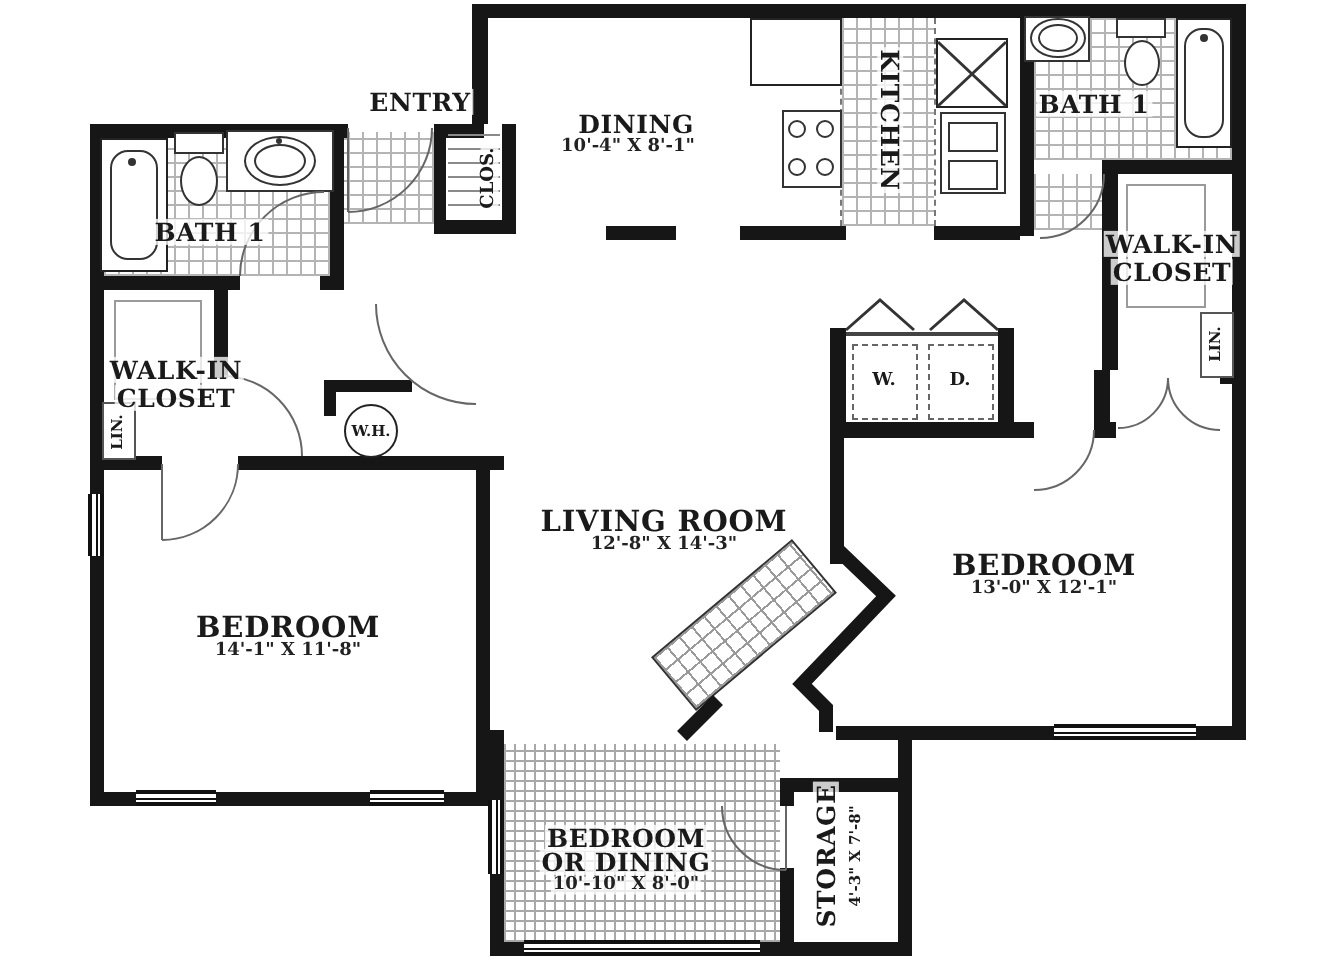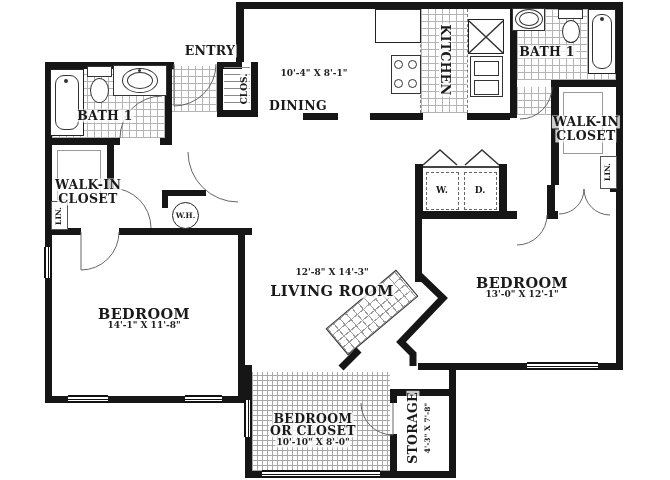--- a/index.html
+++ b/index.html
@@ -175,48 +175,48 @@
       <path d="M 465,165 L 482,150 L 499,165"></path>
       <path d="M 469,21 L 503,53 M 503,21 L 469,53"></path>
     </g>
     <g stroke="#161616" stroke-width="7" fill="none">
       <path d="M 418,274 L 443,298 L 401,342 L 413,354 L 413,366"></path>
       <path d="M 341,368 L 359,350"></path>
     </g>
   </svg>
 
   <div class="lbl f-room" style="left:210px;top:51px;">ENTRY</div>
-  <div class="lbl f-room" style="left:298px;top:62px;margin-top:44px;">DINING</div>
+  <div class="lbl f-room" style="left:318px;top:62px;">DINING</div>
   <div class="lbl f-dim" style="left:314px;top:74px;">10'-4" X 8'-1"</div>
   <div class="lbl f-room vert-cw" style="left:445px;top:60px;">KITCHEN</div>
   <div class="lbl f-room" style="left:105px;top:116px;">BATH 1</div>
   <div class="lbl f-room" style="left:547px;top:52px;">BATH 1</div>
   <div class="lbl f-sm vert" style="left:245px;top:89px;">CLOS.</div>
 
   <div class="lbl f-room" style="left:88px;top:185px;">WALK-IN</div>
   <div class="lbl f-room" style="left:88px;top:199px;">CLOSET</div>
   <div class="lbl f-tiny vert" style="left:59px;top:216px;">LIN.</div>
 
   <div class="lbl f-tiny" style="left:185.5px;top:215.5px;">W.H.</div>
   <div class="lbl f-sm" style="left:442px;top:191px;">W.</div>
   <div class="lbl f-sm" style="left:480px;top:191px;">D.</div>
 
   <div class="lbl f-room" style="left:586px;top:122px;">WALK-IN</div>
   <div class="lbl f-room" style="left:586px;top:136px;">CLOSET</div>
   <div class="lbl f-tiny vert" style="left:608px;top:172px;">LIN.</div>
 
-  <div class="lbl f-big" style="left:332px;top:261px;margin-top:30px;">LIVING ROOM</div>
+  <div class="lbl f-big" style="left:332px;top:261px;">LIVING ROOM</div>
   <div class="lbl f-dim" style="left:332px;top:273px;">12'-8" X 14'-3"</div>
 
   <div class="lbl f-big" style="left:144px;top:314px;">BEDROOM</div>
   <div class="lbl f-dim" style="left:144px;top:326px;">14'-1" X 11'-8"</div>
 
   <div class="lbl f-big" style="left:522px;top:283px;">BEDROOM</div>
   <div class="lbl f-dim" style="left:522px;top:295px;">13'-0" X 12'-1"</div>
 
   <div class="lbl f-room" style="left:313px;top:419px;">BEDROOM</div>
-  <div class="lbl f-room" style="left:313px;top:431px;">OR CLOSET</div>
+  <div class="lbl f-room" style="left:313px;top:431px;">OR DINING</div>
   <div class="lbl f-dim" style="left:313px;top:443px;">10'-10" X 8'-0"</div>
 
   <div class="lbl f-room vert" style="left:413px;top:428px;">STORAGE</div>
   <div class="lbl f-tiny vert" style="left:428px;top:428px;">4'-3" X 7'-8"</div>
 
 </div>
 
 </body></html>

